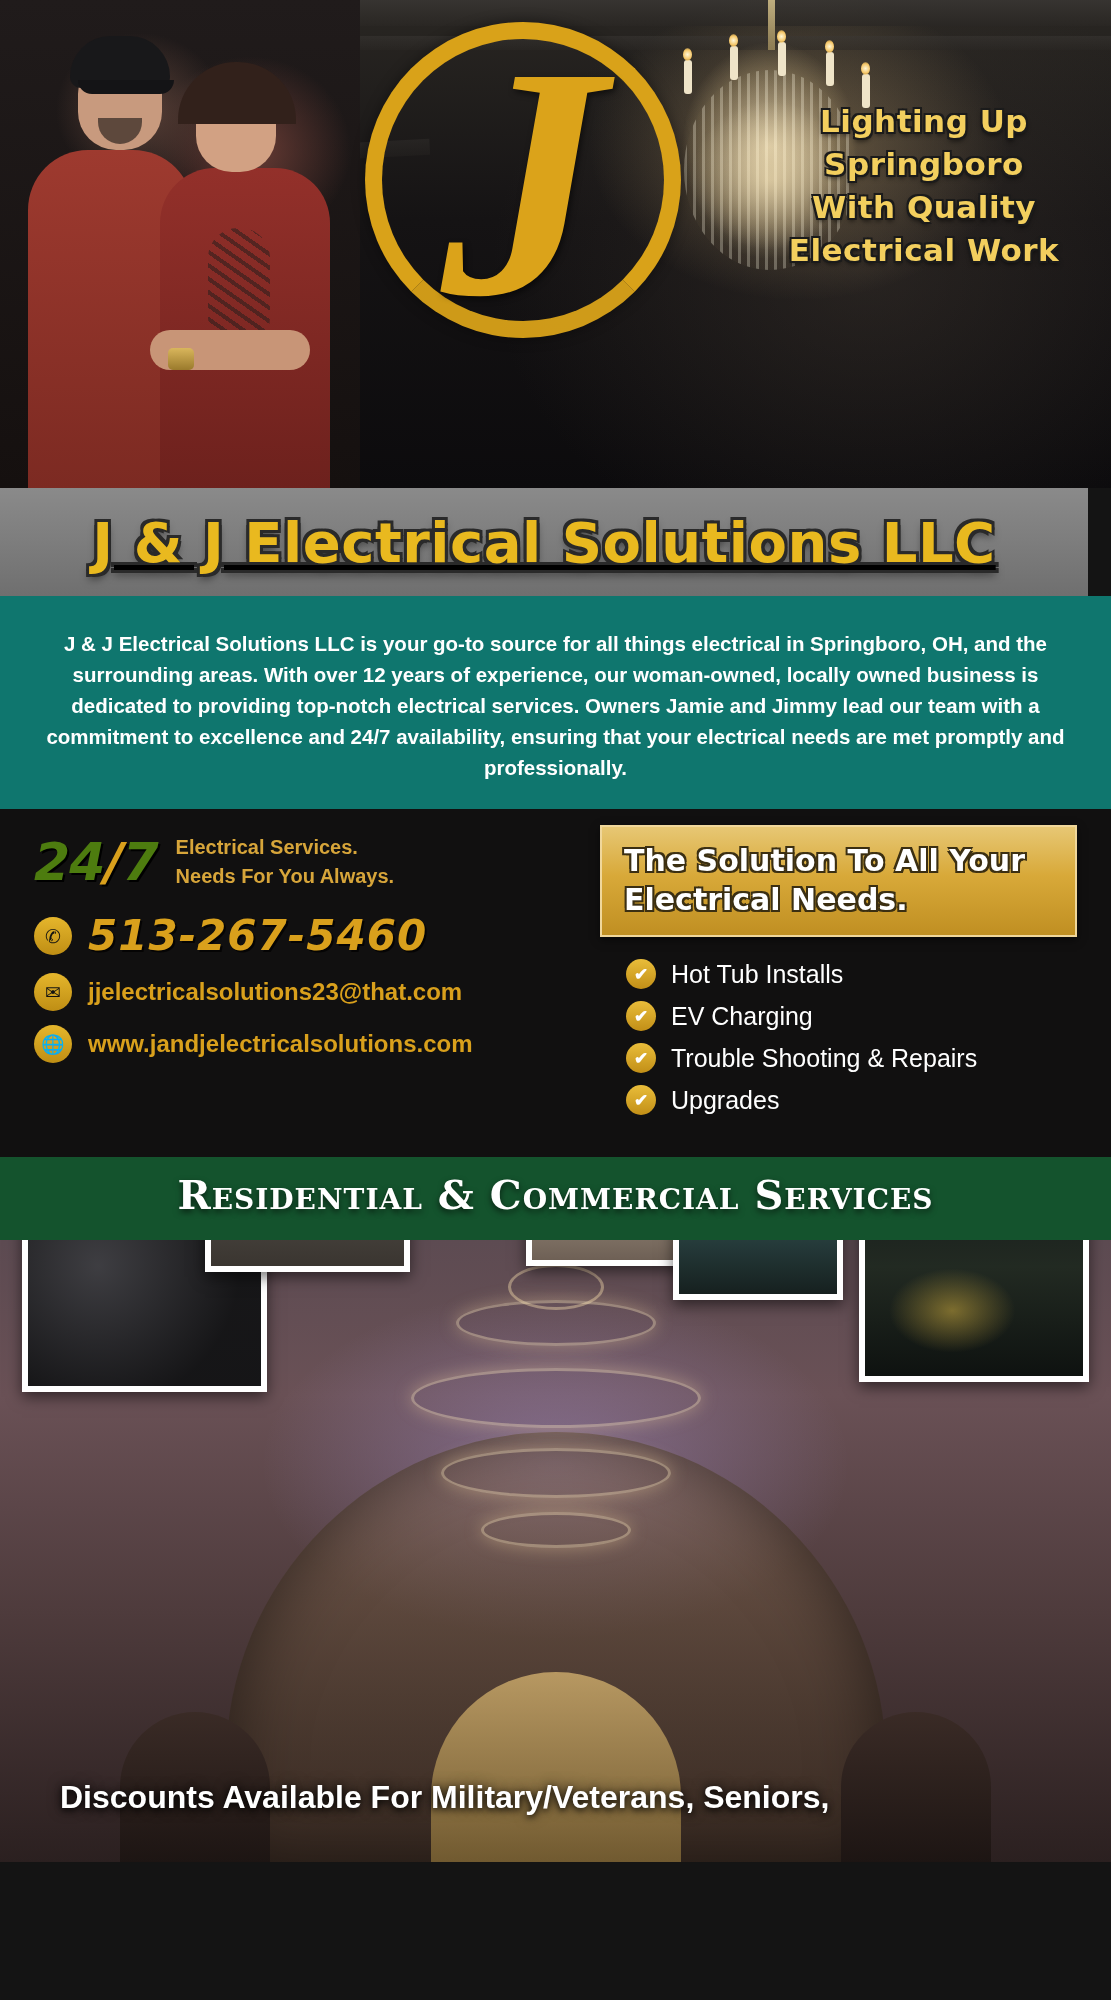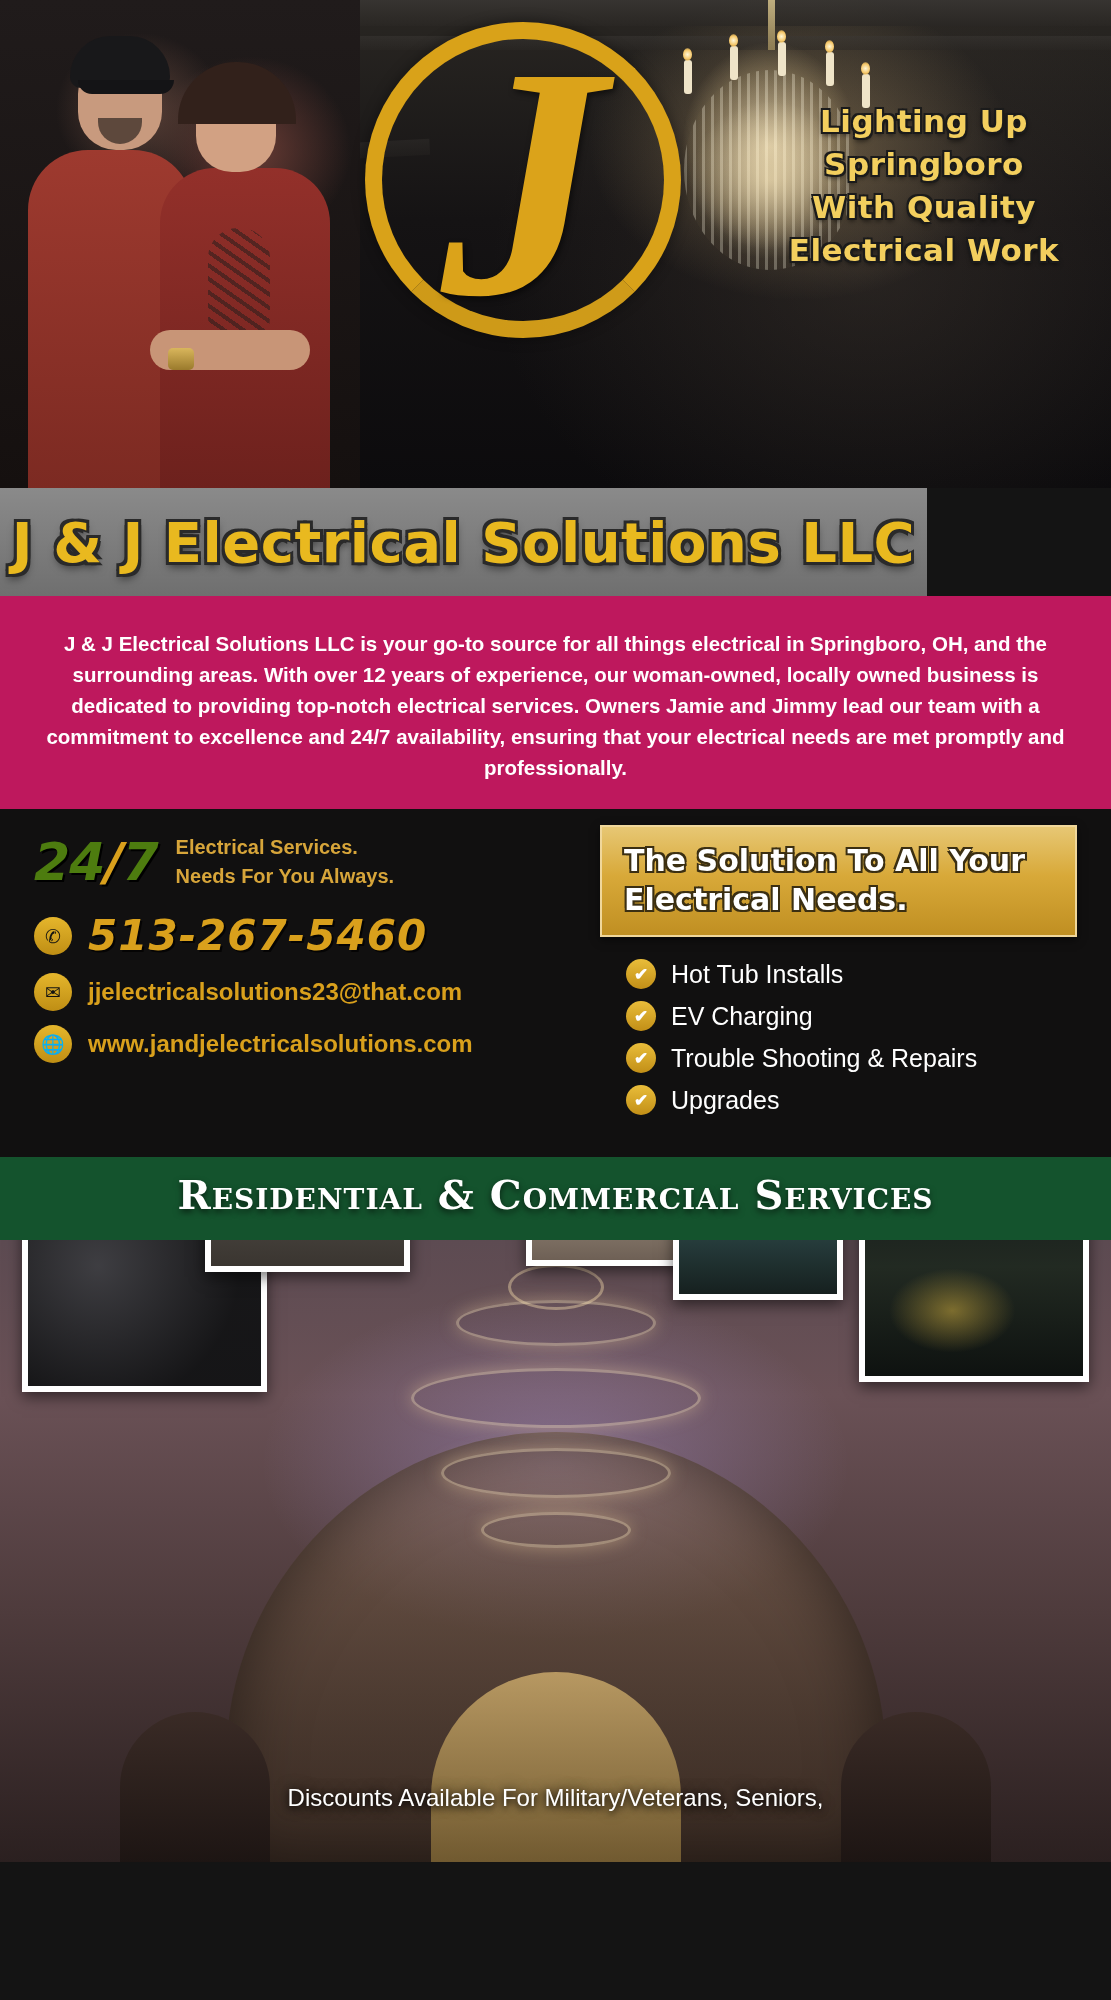--- a/index.html
+++ b/index.html
@@ -165,39 +165,39 @@
     color: #f3cf5e;
     letter-spacing: .5px;
     text-shadow:
       -2px -2px 0 #1b1b1b, 2px -2px 0 #1b1b1b, -2px 2px 0 #1b1b1b, 2px 2px 0 #1b1b1b,
       0 3px 5px rgba(0,0,0,.7);
   }
 
   
   .title-bar {
     position: relative;
-    width: 927px; height: 108px;
+    width: 1088px; height: 108px;
     background: linear-gradient(180deg,#8a8a8a 0%, #7d7d7d 50%, #6f6f6f 100%);
-    display: flex; align-items: center; justify-content: center;
+    display: flex; align-items: center; justify-content: center; text-decoration: underline;
   }
   .title-bar h1 {
     font-family: "DejaVu Sans", sans-serif;
     font-size: 56px;
     font-weight: 700;
     letter-spacing: .5px;
     color: #e9b91f;
     text-shadow:
       -3px -3px 0 #2a2a2a, 3px -3px 0 #2a2a2a, -3px 3px 0 #2a2a2a, 3px 3px 0 #2a2a2a,
       0 5px 8px rgba(0,0,0,.55);
   }
 
   
   .intro {
     position: relative;
-    background: #be185d;
+    background: #0f766e;
     padding: 32px 42px 26px;
   }
   .intro p {
     color: #ffffff;
     font-size: 20.5px;
     line-height: 31px;
     font-weight: 700;
     text-align: center;
   }
 
@@ -371,25 +371,24 @@
   .p6 { right: 22px; top: -88px; width: 230px; height: 230px; }
   .p6 .inner {
     background:
       radial-gradient(ellipse 90px 60px at 40% 70%, rgba(190,160,60,.6), rgba(20,25,20,0) 70%),
       linear-gradient(180deg,#14181a 0%, #222a22 50%, #0e1210 100%);
   }
 
   .discount {
     position: absolute;
     left: 0; right: 0; bottom: 42px;
-    text-align: center;
     color: #ffffff;
-    font-size: 24px;
+    font-size: 32px;
     line-height: 45px;
-    font-weight: 400;
+    font-weight: 700;
     text-shadow: 0 2px 6px rgba(0,0,0,.85), 0 0 14px rgba(0,0,0,.7);
     padding: 0 60px;
   }
 </style>
 </head>
 <body>
 
 <div class="page">
 
   <div class="hero">

